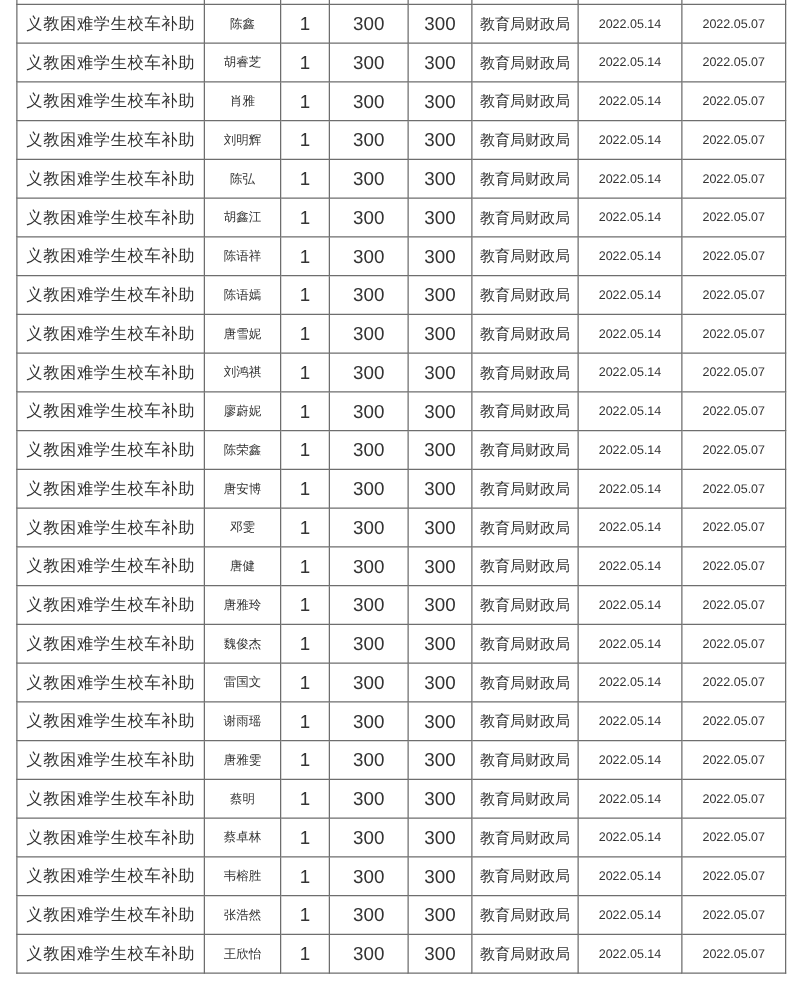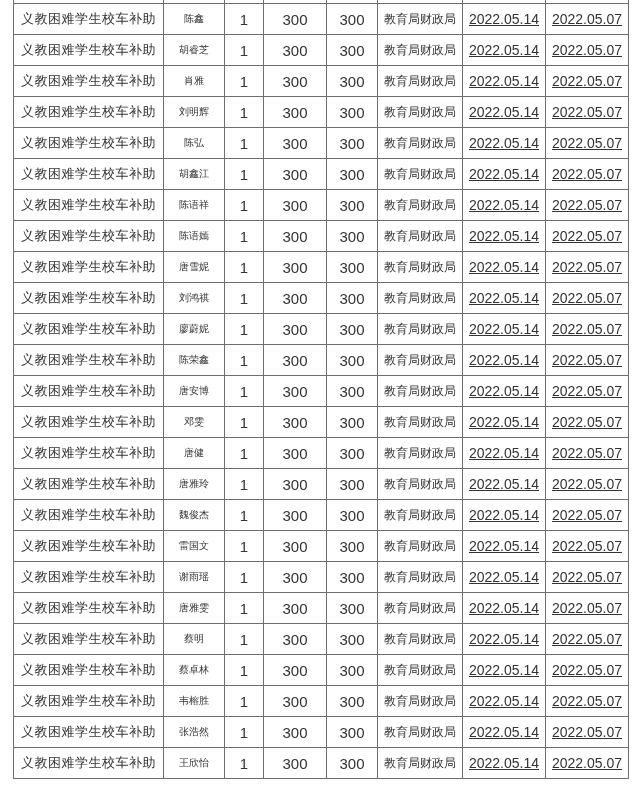--- a/index.html
+++ b/index.html
@@ -43,21 +43,21 @@
   .col-dept    { width: 85px; }
   .col-date1   { width: 83px; }
   .col-date2   { width: 83px; }
 
   td.c-subsidy { font-size: 13px; letter-spacing: 0.5px; }
   td.c-name    { font-size: 10px; }
   td.c-qty     { font-size: 15px; }
   td.c-std     { font-size: 15px; }
   td.c-amt     { font-size: 15px; }
   td.c-dept    { font-size: 12px; }
-  td.c-date    { font-size: 14px; text-decoration: underline; }
+  td.c-date    { font-size: 10px; }
 
   tr.partial-row td {
     height: 31px;
   }
 </style>
 </head>
 <body>
 
 <div class="table-wrap">
   <table class="subsidy-table">

